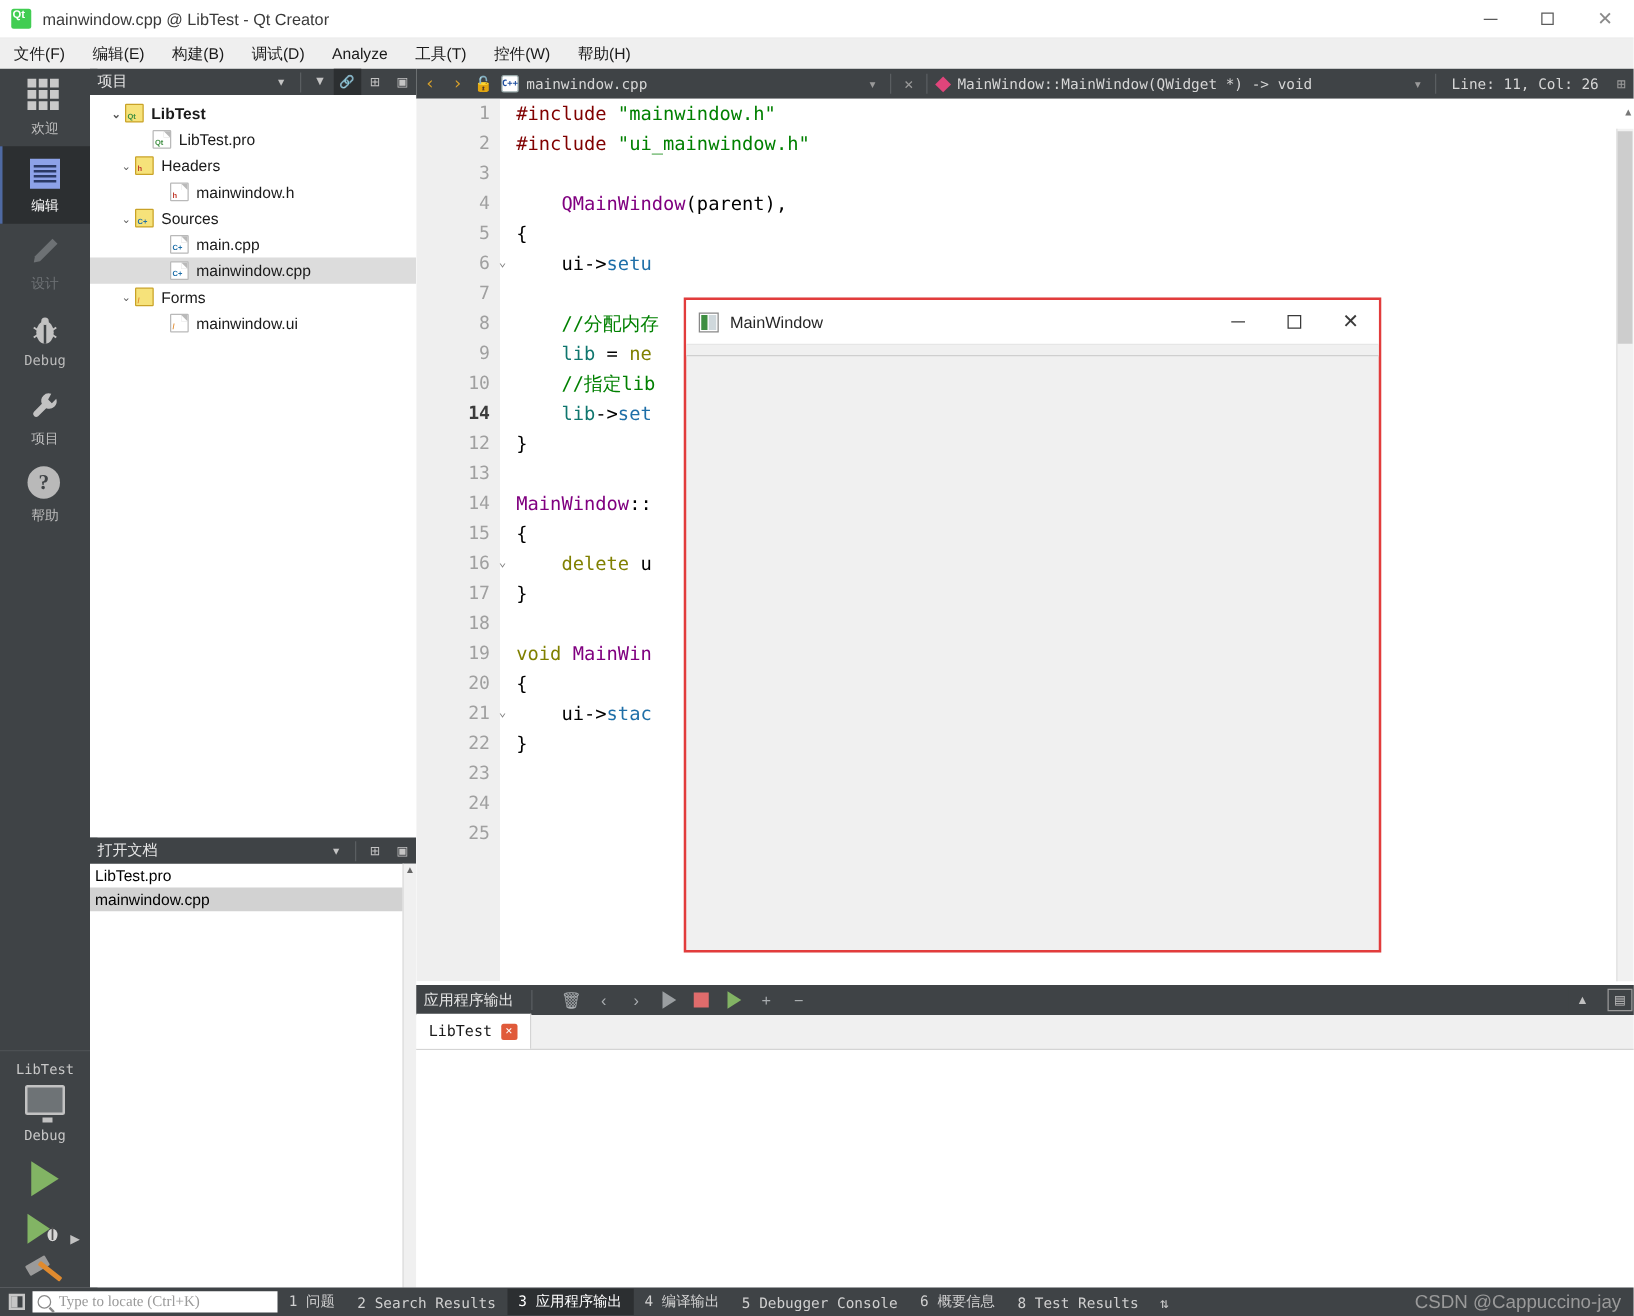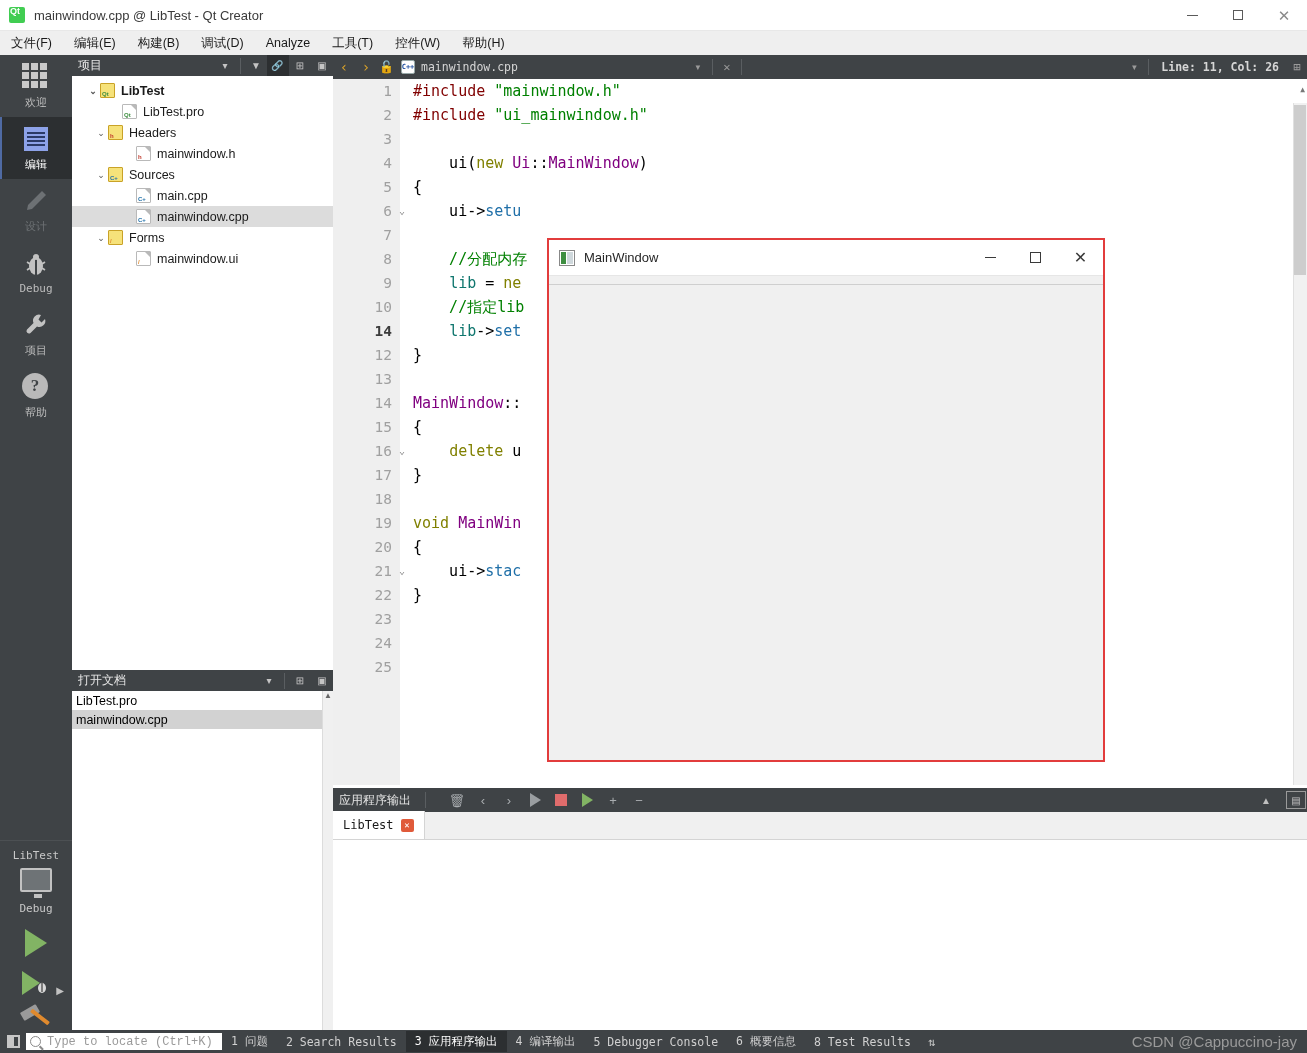--- a/index.html
+++ b/index.html
@@ -206,21 +206,21 @@
     font-weight:bold; line-height:17px; word-break:break-all; }
 
   
   .statusbar { position:absolute; left:0; top:1030px; width:1307px; height:23px;
     background:#3f4346; display:flex; align-items:center; color:#d0d0d0; font-size:11.5px;
     font-family:"DejaVu Sans Mono", monospace; }
   .sb-toggle { width:26px;height:23px;display:flex;align-items:center;justify-content:center;}
   .sb-toggle i{width:13px;height:13px;border:2px solid #c6c6c6;display:block;position:relative;}
   .sb-toggle i::after{content:"";position:absolute;left:0;top:0;width:5px;height:9px;background:#c6c6c6;}
   .locate { width:196px;height:17px;background:#ffffff;display:flex;align-items:center;
-    color:#9a9a9a;font-size:12px;font-family:Liberation Mono, monospace;padding-left:4px;}
+    color:#9a9a9a;font-size:12px;font-family:Liberation Serif, serif;padding-left:4px;}
   .mag { width:11px;height:11px;border:1.6px solid #8a8a8a;border-radius:50%;margin-right:6px;position:relative;flex:0 0 auto;}
   .mag::after{content:"";position:absolute;right:-4px;bottom:-3px;width:5px;height:1.6px;background:#8a8a8a;transform:rotate(45deg);}
   .sb-item { padding:3px 9px; }
   .sb-item.on { background:#2c2f31; color:#fff; }
   .updown { margin-left:8px; color:#c8c8c8; }
   .watermark { margin-left:auto; padding-right:10px; font-family:"Liberation Sans",sans-serif;
     font-size:15px; color:#9a9a9a; }
 
   .rightstrip { position:absolute; left:1255px; top:788px; width:52px; height:24px;
     background:#3f4346; display:flex; align-items:center; justify-content:center; gap:10px; color:#c0c0c0;}
@@ -463,23 +463,27 @@
       <div class="edt-btn">›</div>
       <div class="edt-ic">🔓</div>
       <div class="edt-combo">
         <span class="cpp-badge">C++</span>
         <span>mainwindow.cpp</span>
       </div>
       <div class="edt-ic" style="margin-left:170px">▾</div>
       <div class="vsep"></div>
       <div class="edt-ic">✕</div>
       <div class="vsep"></div>
+      <div class="edt-combo">
+        <span class="diamond"></span>
+        <span>MainWindow::MainWindow(QWidget *) -&gt; void</span>
+      </div>
       <div class="edt-ic" style="margin-left:auto">▾</div>
       <div class="vsep"></div>
-      <div style="padding:0 8px;font-weight:bold;">Line: 11, Col: 26</div>
+      <div style="padding:0 8px;">Line: 11, Col: 26</div>
       <div class="edt-ic">⊞</div>
     </div>
 
     <div class="codearea">
       <div class="gutter" id="gutter">
           <div class="gutterline">1</div>
           <div class="gutterline">2</div>
           <div class="gutterline">3</div>
           <div class="gutterline">4</div>
           <div class="gutterline">5</div>
@@ -528,21 +532,21 @@
           <div class="foldmark">⌄</div>
           <div class="foldmark"></div>
           <div class="foldmark"></div>
           <div class="foldmark"></div>
           <div class="foldmark"></div>
         </div>
       <div class="codelines" id="codelines">
           <div class="cl"><span class="pre">#include </span><span class="str">"mainwindow.h"</span></div>
           <div class="cl"><span class="pre">#include </span><span class="str">"ui_mainwindow.h"</span></div>
           <div class="cl"></div>
-          <div class="cl"><span class="id">    ui(</span><span class="kw">new</span><span class="id"> </span><span class="typ">Ui</span><span class="id">::</span><span class="typ">MainWindow</span><span class="id">)</span></div>
+          <div class="cl"><span class="id">    </span><span class="typ">QMainWindow</span><span class="id">(parent),</span></div>
           <div class="cl"><span class="id">{</span></div>
           <div class="cl"><span class="id">    ui-&gt;</span><span class="mem">setu</span></div>
           <div class="cl"></div>
           <div class="cl"><span class="cmt">    //分配内存</span></div>
           <div class="cl"><span class="id">    </span><span class="var">lib</span><span class="id"> = </span><span class="kw">ne</span></div>
           <div class="cl"><span class="cmt">    //指定lib</span></div>
           <div class="cl"><span class="id">    </span><span class="var">lib</span><span class="id">-&gt;</span><span class="mem">set</span></div>
           <div class="cl"><span class="id">}</span></div>
           <div class="cl"></div>
           <div class="cl"><span class="typ">MainWindow</span><span class="id">::</span></div>

